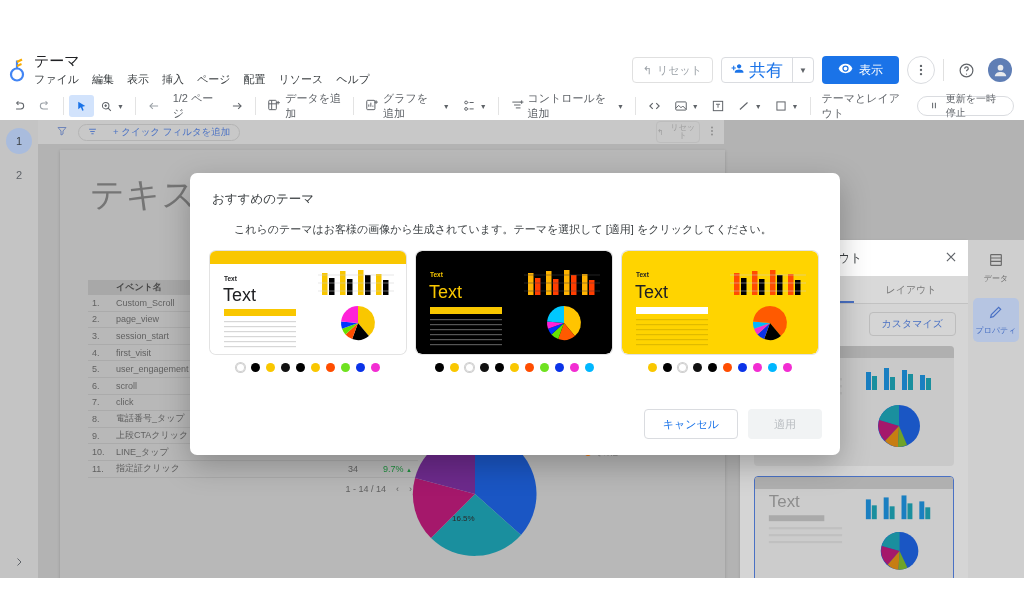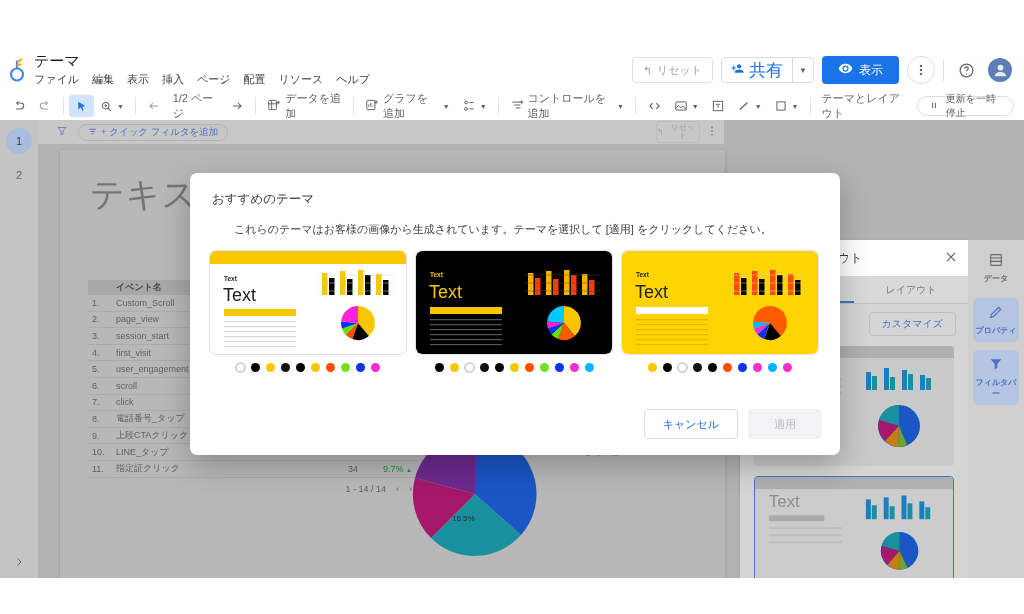--- a/index.html
+++ b/index.html
@@ -58,21 +58,21 @@
   .page-num { width:26px; height:26px; margin:8px auto 0 auto; border-radius:50%;
               display:flex; align-items:center; justify-content:center; font-size:11px; color:#5f6368; }
   .page-num.active { background:#a9bcdd; color:#3c4043; }
   .rail-expand { position:absolute; bottom:6px; left:9px; width:20px; height:20px; display:flex;
                  align-items:center; justify-content:center; color:#5f6368; font-size:12px; }
 
   
   .filterbar { position:absolute; left:38px; top:0; width:686px; height:24px; background:#c8c8c8;
                display:flex; align-items:center; gap:10px; padding-left:18px; }
   .qfilter { border:1px solid #b4b4b4; border-radius:12px; height:17px; display:flex; align-items:center;
-             gap:4px; padding:0 9px; font-size:9.5px; color:#4a71c4; background:#c8c8c8;}
+             gap:16px; padding:0 9px; font-size:9.5px; color:#4a71c4; background:#c8c8c8;}
   .fb-right { margin-left:auto; display:flex; align-items:center; gap:6px; padding-right:6px; }
   .reset-2line { border:1px solid #bdbdbd; border-radius:4px; font-size:8px; color:#9e9e9e;
                  width:44px; height:22px; display:flex; align-items:center; justify-content:center; gap:3px;}
   .reset-2line .txt { line-height:8px; text-align:center; }
 
   
   .canvas { position:absolute; left:60px; top:30px; width:665px; height:495px; background:#b8b8b8;
             box-shadow:0 1px 3px rgba(0,0,0,.18); }
   .big-text { position:absolute; left:30px; top:22px; font-size:34px; color:#757575; letter-spacing:1px;}
   .tbl { position:absolute; left:28px; top:130px; width:330px; font-size:9px; color:#616161; }
@@ -105,21 +105,21 @@
   .rp-customize .b { border:1px solid #bdbdbd; border-radius:4px; padding:4px 12px; font-size:10px; color:#4a71c4;}
   .theme-card { margin:6px 14px 0 14px; background:#c9c9c9; border-radius:4px; height:120px; position:relative;
                 overflow:hidden; }
   .theme-card.sel { border:1.5px solid #4a71c4; background:#cccccc; }
   .tc-top { height:12px; background:#b0b0b0; }
   .tc-label { font-size:9px; color:#5f6368; margin:4px 0 0 16px; }
 
   
   .iconrail { position:absolute; left:968px; top:120px; width:56px; height:458px; background:#cfcfcf; }
   .ir-item { width:46px; margin:6px auto 0 auto; border-radius:5px; padding:6px 2px; text-align:center;
-             font-size:8px; color:#6a6a6a;font-weight:bold; }
+             font-size:8px; color:#6a6a6a; }
   .ir-item.active { background:#b6c5e2; color:#4a71c4;margin-top:8px; }
   .ir-item .gl { display:block; margin-bottom:3px; }
   .dialog { position:absolute; left:190px; top:173px; width:650px; height:282px; background:#fff;
             border-radius:7px; box-shadow:0 10px 30px rgba(0,0,0,.25); }
   .dlg-title { font-size:12.5px; color:#3c4043; padding:18px 0 0 22px; }
   .dlg-sub { font-size:11px; color:#3c4043; padding:14px 22px 0 22px;margin-left:22px; }
   .cards { display:flex; gap:10px; padding:14px 18px 0 20px; }
   .card { width:196px; border-radius:6px; }
   .card-prev { height:103px; border-radius:6px; overflow:hidden; background:#fff;
                box-shadow:0 0 0 1px #e3e3e3; position:relative; }
@@ -575,28 +575,20 @@
         </span>
         <span>データ</span>
       </div>
       <div class="ir-item active">
         <span class="gl">
           <svg width="16" height="16" viewBox="0 0 24 24" fill="none" stroke="#4a71c4" stroke-width="1.8">
               <path d="M4 20l4-1 11-11-3-3L5 16z"></path>
             </svg>
         </span>
         <span>プロパティ</span>
-      </div>
-      <div class="ir-item active">
-        <span class="gl">
-          <svg width="16" height="16" viewBox="0 0 24 24" fill="#4a71c4">
-              <path d="M4 5h16l-6 7v6l-4 2v-8z"></path>
-            </svg>
-        </span>
-        <span>フィルタバー</span>
       </div>
     </div>
   </div>
 
   <div class="dialog">
     <div class="dlg-title">おすすめのテーマ</div>
     <div class="dlg-sub">これらのテーマはお客様の画像から生成されています。テーマを選択して [適用] をクリックしてください。</div>
     <div class="cards" id="theme-cards">
         <div class="card">
           <div class="card-prev"><svg width="196" height="103" viewBox="0 0 196 103">

